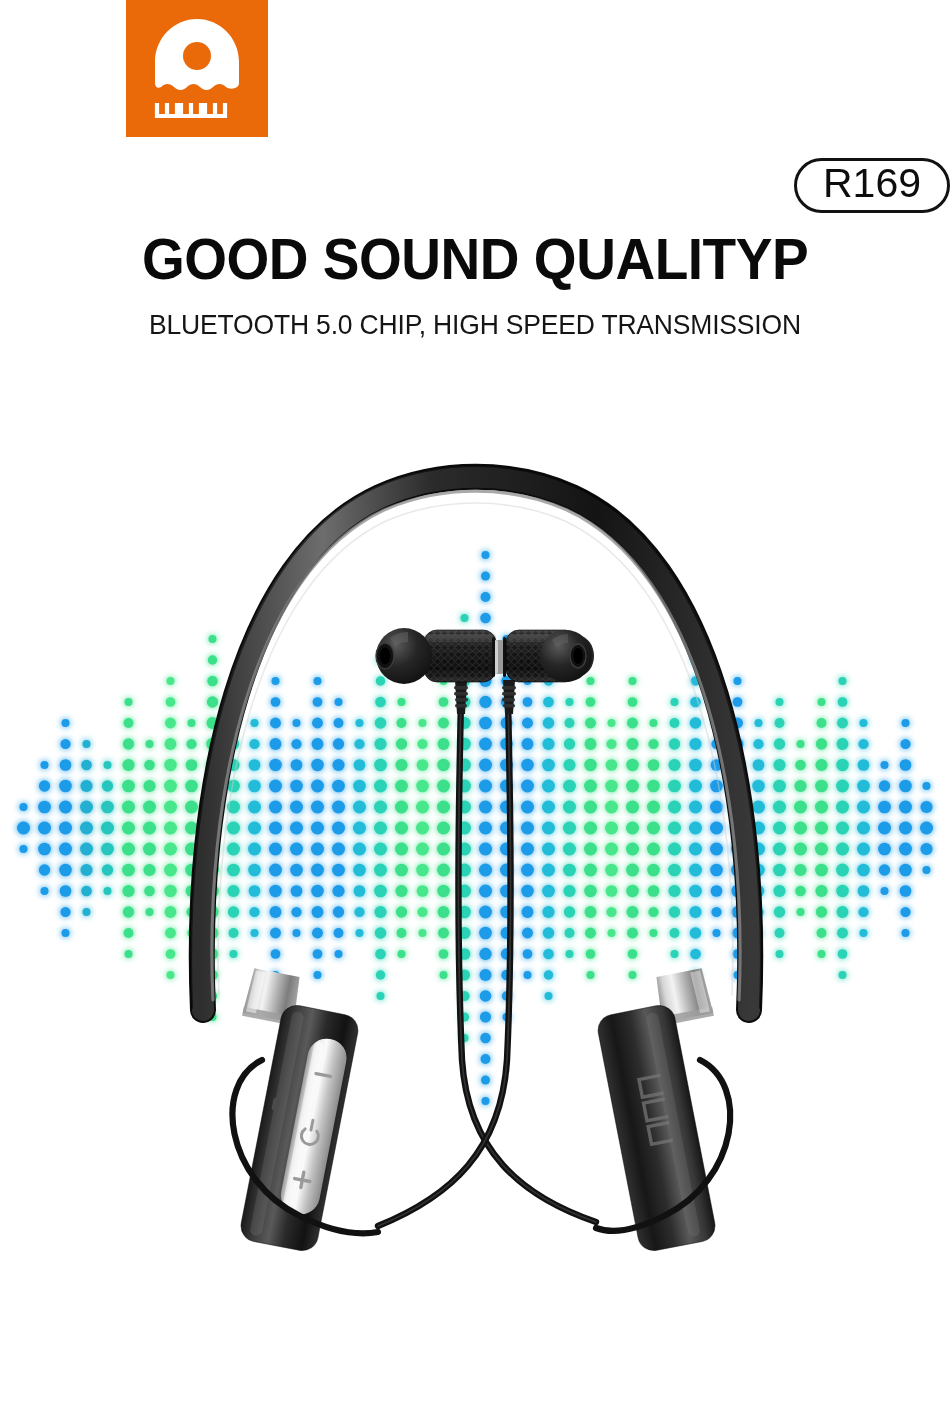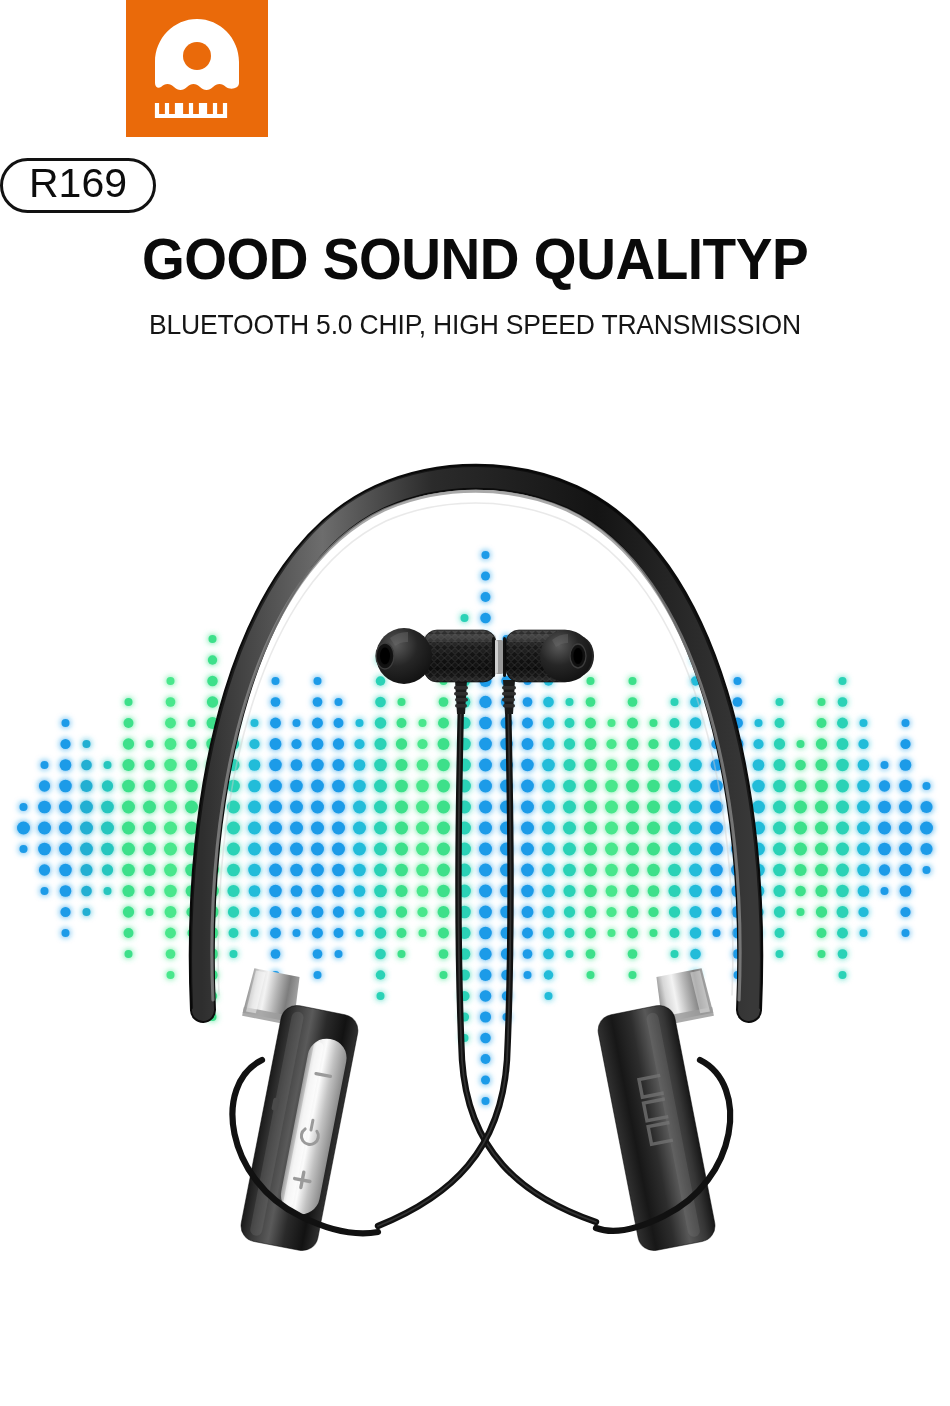--- a/index.html
+++ b/index.html
@@ -28,21 +28,21 @@
     height: 137px;
     background: #EA6A0A;
   }
   #brand-logo svg { display: block; }
 
   
   #model-badge {
     position: absolute;
     left: 0; right: 0;
     top: 158px;
-    text-align: left;
+    text-align: right;
   }
   #model-badge .pill {
     display: inline-block;
     border: 3px solid #121212;
     border-radius: 999px;
     padding: 1px 26px 5px 26px;
     font-size: 41px;
     line-height: 1.05;
     font-weight: 400;
     color: #0d0d0d;

